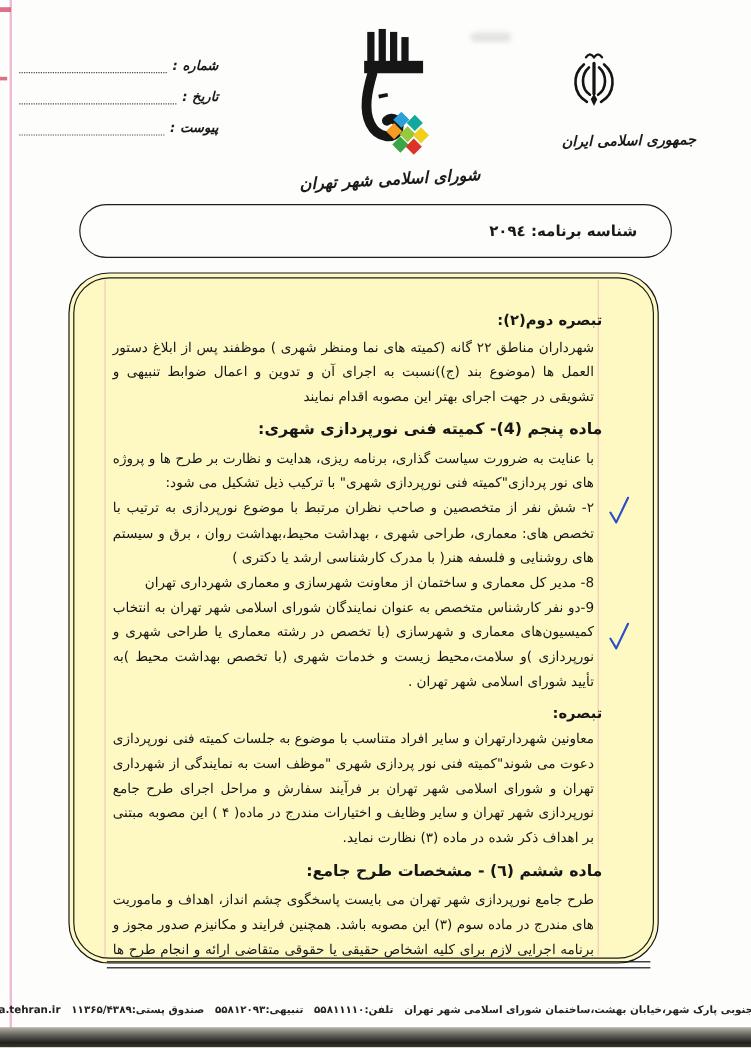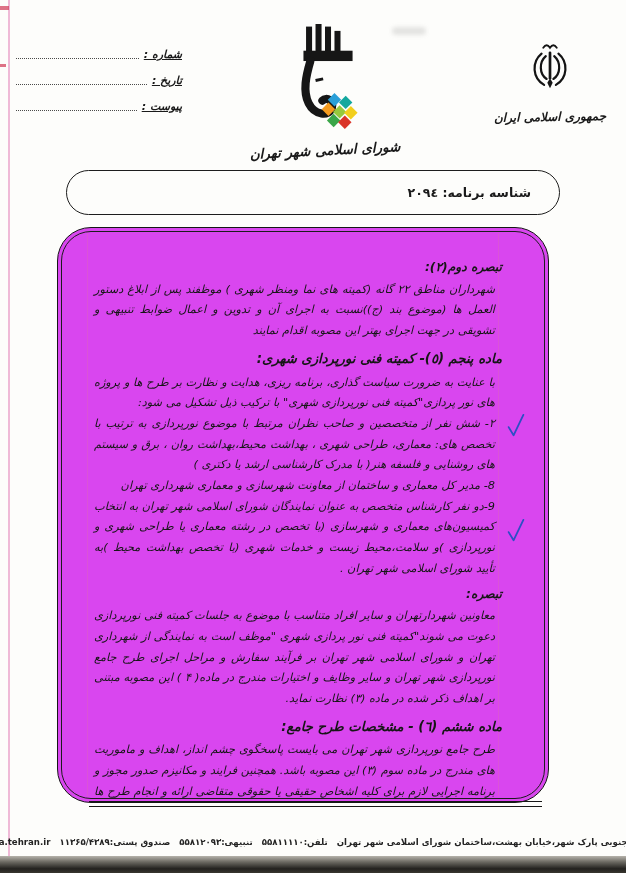--- a/index.html
+++ b/index.html
@@ -8,37 +8,37 @@
         font-family:"DejaVu Sans",sans-serif;color:#1a1a1a;}
   
   .scan-line-left{position:absolute;left:8px;top:0;width:2px;height:100%;background:rgba(222,105,170,.45);}
   .scan-mark{position:absolute;background:rgba(205,40,70,.65);}
   .m1{left:0;top:6px;width:9px;height:4px;}
   .m2{left:0;top:64px;width:6px;height:3px;}
   .smudge{position:absolute;left:392px;top:27px;width:34px;height:8px;background:rgba(110,110,110,.18);filter:blur(2px);border-radius:4px;}
 
   
   .letterhead{position:absolute;top:0;left:0;right:0;height:165px;}
-  .emblem-block{position:absolute;right:12px;top:40px;width:128px;text-align:center;}
+  .emblem-block{position:absolute;right:30px;top:40px;width:128px;text-align:left;}
   .emblem-caption{margin-top:10px;font-size:12px;font-weight:bold;font-style:italic;transform:rotate(-1deg);}
   .logo-block{position:absolute;left:240px;top:24px;width:170px;text-align:center;}
   .logo-caption{margin-top:2px;font-size:13.5px;font-weight:bold;font-style:italic;transform:rotate(-3deg);letter-spacing:.5px;}
   .fields{position:absolute;left:14px;top:48px;width:168px;direction:rtl;}
-  .field-row{display:flex;margin-bottom:13px;text-decoration:underline;}
+  .field-row{display:flex;align-items:flex-end;margin-bottom:13px;}
   .field-label{font-size:11px;font-weight:bold;font-style:italic;white-space:nowrap;}
   .dots{flex:1;border-bottom:1.6px dotted #4a4a4a;height:10px;margin-left:2px;margin-right:5px;}
 
   
   .id-bar{position:absolute;left:66px;top:170px;width:494px;height:45px;border:1.7px solid #1d1d1d;
           border-radius:23px;display:flex;align-items:center;justify-content:space-between;
           direction:rtl;padding:0 28px;box-sizing:border-box;font-size:12.5px;font-weight:bold;background:#fdfdfb;}
   .id-bar .cls{margin-left:58px;}
 
   
-  .doc-box{position:absolute;left:57px;top:227px;width:490px;height:574px;border:1.7px solid #161616;border-radius:34px;background:#d946ef;font-style:italic;}
+  .doc-box{position:absolute;left:57px;top:227px;width:490px;height:574px;border:1.7px solid #161616;border-radius:34px;background:#fef9c3;}
   .doc-box-inner{position:absolute;top:3px;left:3px;right:3px;bottom:3px;border:1.2px solid #1c1c1c;border-radius:30px;pointer-events:none;}
   .ruled{position:absolute;top:5px;bottom:5px;width:1px;background:rgba(224,110,175,.35);}
   .ruled.r{right:49px;}
   .ruled.l{left:29px;}
   .doc-content{position:absolute;top:0;left:0;right:0;bottom:0;box-sizing:border-box;
                padding:25px 46px 16px 36px;direction:rtl;text-align:justify;
                font-size:11.3px;line-height:20.7px;color:#161616;overflow:hidden;}
   .doc-content p{margin:0;padding-right:7px;}
   .doc-content .h1{font-weight:bold;font-size:12.3px;margin:4px 0 2px;}
   .doc-content .h2{font-weight:bold;font-size:13.2px;margin:7px 0 3px;}
@@ -134,21 +134,21 @@
   </div>
 
   <div class="doc-box">
     <div class="doc-box-inner"></div>
     <div class="ruled r"></div>
     <div class="ruled l"></div>
 
     <div class="doc-content">
       <div class="h1">تبصره دوم(۲):</div>
       <p>شهرداران مناطق ۲۲ گانه (کمیته های نما ومنظر شهری ) موظفند پس از ابلاغ دستور العمل ها (موضوع بند (ج))نسبت به اجرای آن و تدوین و اعمال ضوابط تنبیهی و تشویقی در جهت اجرای بهتر این مصوبه اقدام نمایند</p>
-      <div class="h2">ماده پنجم (٥)- کمیته فنی نورپردازی شهری:</div>
+      <div class="h2">ماده پنجم (4)- کمیته فنی نورپردازی شهری:</div>
       <p>با عنایت به ضرورت سیاست گذاری، برنامه ریزی، هدایت و نظارت بر طرح ها و پروژه های نور پردازی"کمیته فنی نورپردازی شهری" با ترکیب ذیل تشکیل می شود:</p>
       <p class="item">۲- شش نفر از متخصصین و صاحب نظران مرتبط با موضوع نورپردازی به ترتیب با تخصص های: معماری، طراحی شهری ، بهداشت محیط،بهداشت روان ، برق و سیستم های روشنایی و فلسفه هنر( با مدرک کارشناسی ارشد یا دکتری )</p>
       <p class="item">8- مدیر کل معماری و ساختمان از معاونت شهرسازی و معماری شهرداری تهران</p>
       <p class="item">9-دو نفر کارشناس متخصص به عنوان نمایندگان شورای اسلامی شهر تهران به انتخاب کمیسیون‌های معماری و شهرسازی (با تخصص در رشته معماری یا طراحی شهری و نورپردازی )و سلامت،محیط زیست و خدمات شهری (با تخصص بهداشت محیط )به تأیید شورای اسلامی شهر تهران .</p>
       <div class="h1">تبصره:</div>
       <p>معاونین شهردارتهران و سایر افراد متناسب با موضوع به جلسات کمیته فنی نورپردازی دعوت می شوند"کمیته فنی نور پردازی شهری "موظف است به نمایندگی از شهرداری تهران و شورای اسلامی شهر تهران بر فرآیند سفارش و مراحل اجرای طرح جامع نورپردازی شهر تهران و سایر وظایف و اختیارات مندرج در ماده( ۴ ) این مصوبه مبتنی بر اهداف ذکر شده در ماده (۳) نظارت نماید.</p>
       <div class="h2">ماده ششم (٦) - مشخصات طرح جامع:</div>
       <p>طرح جامع نورپردازی شهر تهران می بایست پاسخگوی چشم انداز، اهداف و ماموریت های مندرج در ماده سوم (۳) این مصوبه باشد. همچنین فرایند و مکانیزم صدور مجوز و برنامه اجرایی لازم برای کلیه اشخاص حقیقی یا حقوقی متقاضی ارائه و انجام طرح ها و پروژه های نور پردازی مکان های مندرج در ماده یکم (۱) اعم از دائم یا موقت را مشخص نماید.</p>
     </div>
 

